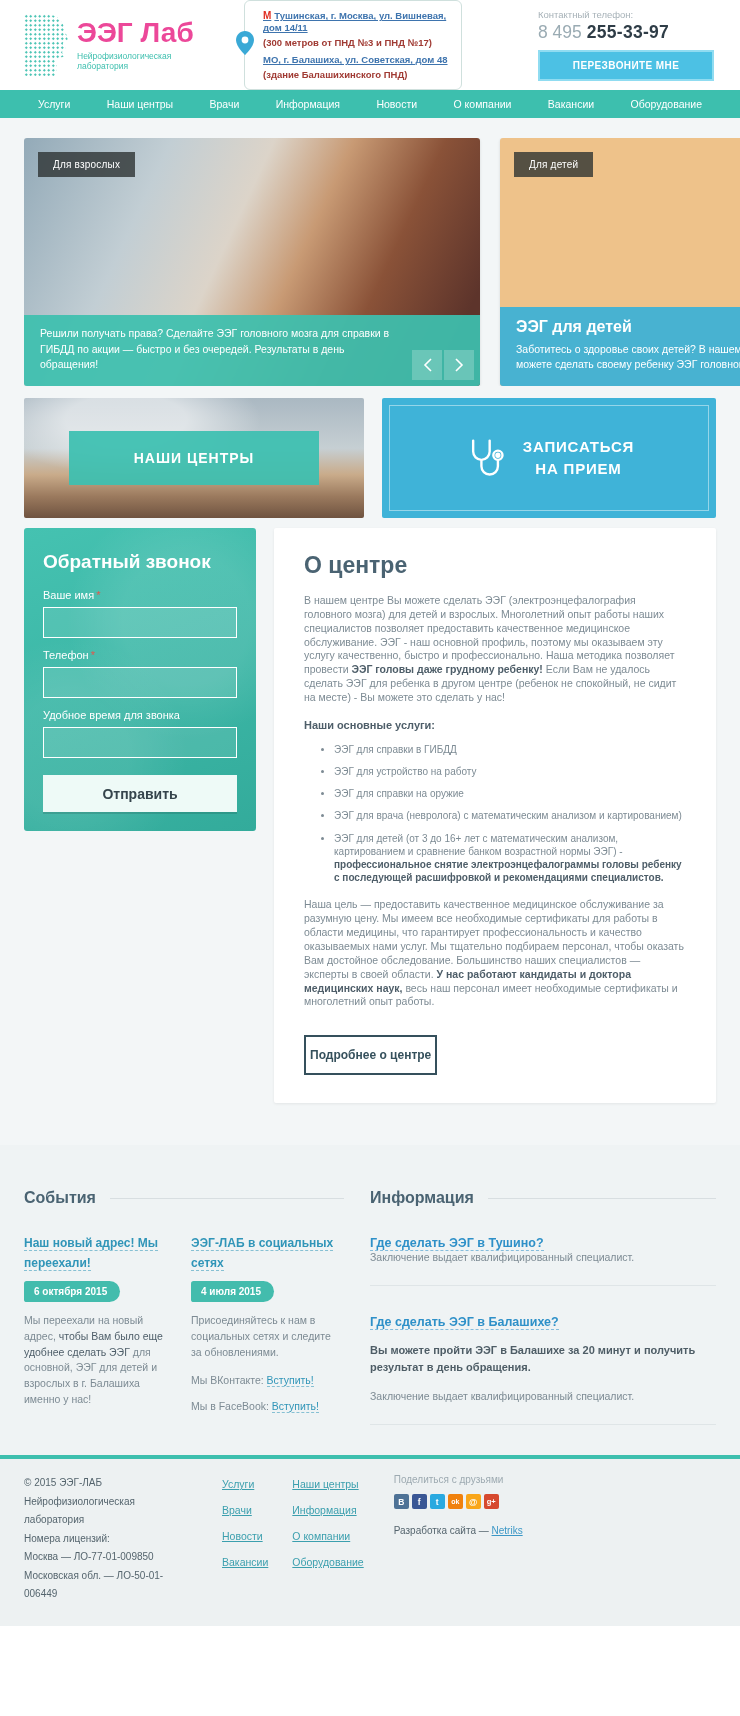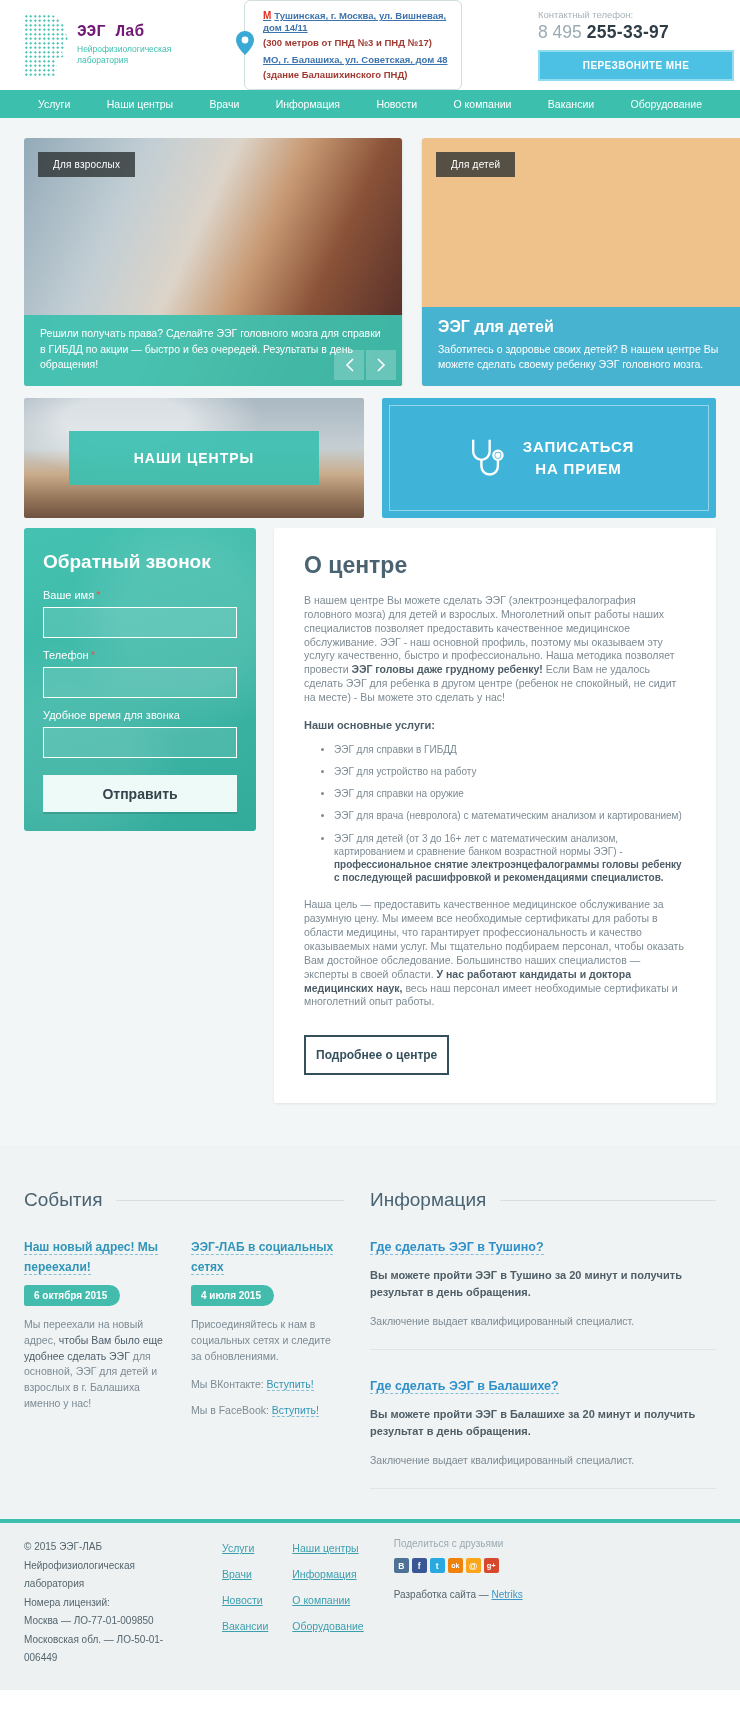--- a/index.html
+++ b/index.html
@@ -15,54 +15,54 @@
   
   .header { background: #fff; }
   .header .container { display: flex; align-items: center; height: 90px; }
   .logo { display: flex; align-items: center; gap: 9px; width: 204px; cursor: pointer; }
   .logo-face {
     width: 44px; height: 62px; flex-shrink: 0;
     background-image: radial-gradient(circle, #3dbfae 1.1px, transparent 1.25px);
     background-size: 4.5px 4.5px;
     clip-path: polygon(0 0, 60% 0, 77% 6%, 88% 15%, 93% 26%, 100% 42%, 88% 47%, 95% 56%, 86% 61%, 91% 68%, 72% 75%, 75% 86%, 71% 100%, 0 100%);
   }
-  .logo-title { font-size: 16px; font-weight: bold; color: #701a75; line-height: 1.05; font-family: Liberation Mono, monospace; }
+  .logo-title { font-size: 28px; font-weight: bold; color: #ec4899; line-height: 1.05; }
   .logo-sub { font-size: 8.5px; color: #3dbfae; width: 112px; margin-top: 3px; line-height: 1.25; }
 
   .addr-box {
     position: relative; margin-left: 16px;
     border: 1px solid #cfe0dd; border-radius: 6px;
     background: #fff; padding: 8px 12px 8px 18px; width: 218px;
   }
   .pin { position: absolute; left: -9px; top: 50%; transform: translateY(-50%); }
   .addr-line { font-size: 9.5px; font-weight: bold; color: #3e74ae; text-decoration: underline; cursor: pointer; display: block; line-height: 1.3; }
   .addr-note { font-size: 9.5px; font-weight: bold; color: #a03a33; margin: 2px 0 5px; line-height: 1.3; }
   .addr-note.last { margin-bottom: 0; }
   .metro { color: #e02f23; font-weight: bold; font-size: 10px; margin-right: 3px; }
 
   .contact { margin-left: auto; width: 178px; }
   .contact-label { font-size: 9.5px; color: #a7b2b8; margin-bottom: 2px; }
   .phone-row { font-size: 17.5px; margin-bottom: 7px; white-space: nowrap; }
   .phone-prefix { color: #9aabb3; font-weight: normal; }
   .phone-number { color: #2f3d47; font-weight: bold; letter-spacing: 0.3px; }
   .callback-btn {
-    width: 196px; background: #4cc1e4; border: 2px solid #90dcf1; color: #fff;
+    width: 176px; background: #4cc1e4; border: 2px solid #90dcf1; color: #fff;
     font-family: inherit; font-size: 10px; font-weight: bold; letter-spacing: 0.4px;
     padding: 8px 0; cursor: pointer; display: block; text-align: center;
   }
 
   
   .nav { background: #3dbfae; }
   .nav .container { display: flex; justify-content: space-between; align-items: center; height: 28px; padding: 0 14px; }
   .nav-item { color: #fff; font-size: 10.5px; cursor: pointer; white-space: nowrap; }
 
   
   .slider-row { width: 716px; margin: 20px 0 0 24px; display: flex; gap: 20px; overflow: hidden; }
   .slide { position: relative; height: 248px; border-radius: 3px; overflow: hidden; flex-shrink: 0; box-shadow: 0 1px 3px rgba(0,0,0,0.12); }
-  .slide.adult { width: 378px;
+  .slide.adult { width: 456px;
     background:
       linear-gradient(115deg, #93aab8 0%, #c2ced4 26%, #dcd4c9 44%, #c89a74 58%, #8a5238 74%, #5d342b 92%);
     text-decoration: underline;
   }
   .slide.child { width: 344px;
     background:
       radial-gradient(circle at 72% 12%, #d94f43 0 26%, transparent 27%),
       radial-gradient(circle at 24% 58%, #f0c554 0 15%, transparent 16%),
       radial-gradient(circle at 35% 70%, #4f8fd0 0 10%, transparent 11%),
       radial-gradient(circle at 88% 72%, #5a9fd4 0 14%, transparent 15%),
@@ -131,30 +131,30 @@
   .about-card { flex: 1; background: #fff; border-radius: 2px; padding: 24px 30px 28px; box-shadow: 0 1px 3px rgba(0,0,0,0.07); }
   .about-title { font-size: 23px; font-weight: bold; color: #4a6372; margin-bottom: 15px; }
   .about-card p { font-size: 10.5px; line-height: 1.32; color: #7d8b94; margin-bottom: 10px; }
   .about-card b, .about-card .bold { color: #4e5e69; font-weight: bold; }
   .services-heading { font-size: 11px; font-weight: bold; color: #4e5e69; margin: 14px 0 12px; }
   .services-list { margin: 0 0 14px 30px; }
   .services-list li { font-size: 10px; line-height: 1.32; color: #7d8b94; margin-bottom: 9px; }
   .more-btn {
     display: inline-block; margin-top: 16px; background: #fff; cursor: pointer;
     border: 2px solid #35505c; color: #35505c; font-family: inherit;
-    font-size: 12px; font-weight: bold; padding: 11px 10px;
+    font-size: 12px; font-weight: bold; padding: 11px 4px;
   }
 
   
   .lower-section { background: #eff3f4; margin-top: 42px; padding: 44px 24px 30px; }
   .lower-flex { display: flex; }
   .events-col { width: 320px; flex-shrink: 0; }
   .info-col { flex: 1; margin-left: 26px; }
   .section-heading-row { display: flex; align-items: center; }
-  .section-heading { font-size: 19px; font-weight: normal; color: #4a6372; white-space: nowrap; }
+  .section-heading { font-size: 16px; font-weight: bold; color: #4a6372; white-space: nowrap; }
   .heading-line { flex: 1; border-top: 1px solid #d8dee1; margin-left: 14px; }
   .events-cols { display: flex; gap: 14px; margin-top: 26px; }
   .event-item { width: 153px; }
   .event-title {
     display: inline; font-size: 12px; font-weight: bold; color: #3095b8; cursor: pointer;
     line-height: 1.45; border-bottom: 0; text-decoration: none;
   }
   .event-title span { border-bottom: 1px dashed rgba(48,149,184,0.55); }
   .date-badge {
     display: inline-block; background: #43bcad; color: #fff; font-size: 10px; font-weight: bold;
@@ -350,21 +350,20 @@
       </div>
     </div>
 
     <div class="info-col">
       <div class="section-heading-row">
         <h2 class="section-heading">Информация</h2>
         <div class="heading-line"></div>
       </div>
       <div class="info-item">
         <a class="info-title"><span>Где сделать ЭЭГ в Тушино?</span></a>
-        <div class="info-bold">Вы можете пройти ЭЭГ в Тушино за 20 минут и получить результат в день обращения.</div>
         <div class="info-text">Заключение выдает квалифицированный специалист.</div>
       </div>
       <div class="info-item">
         <a class="info-title"><span>Где сделать ЭЭГ в Балашихе?</span></a>
         <div class="info-bold">Вы можете пройти ЭЭГ в Балашихе за 20 минут и получить результат в день обращения.</div>
         <div class="info-text">Заключение выдает квалифицированный специалист.</div>
       </div>
     </div>
 
   </div>

